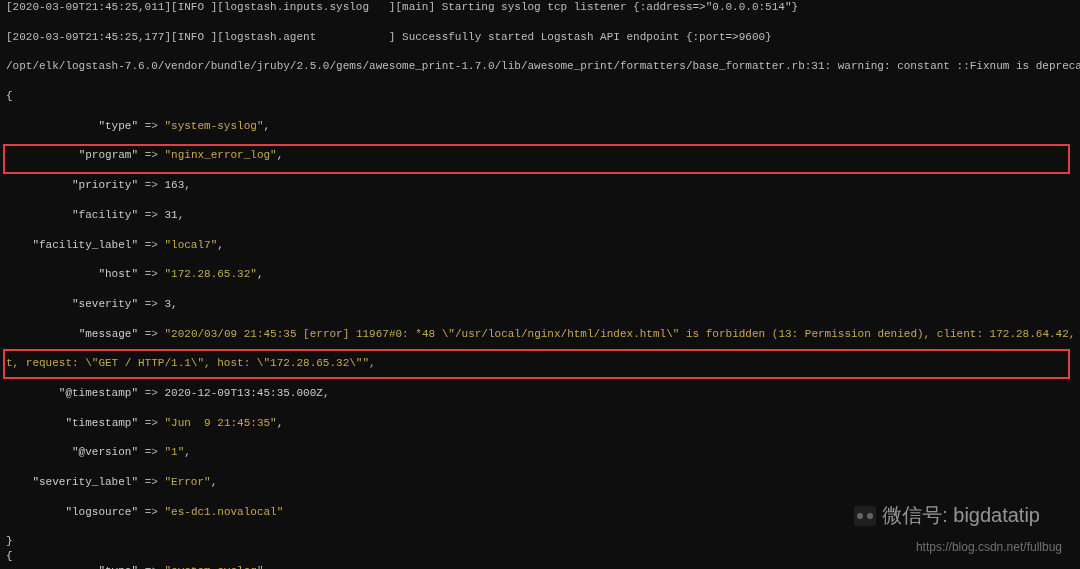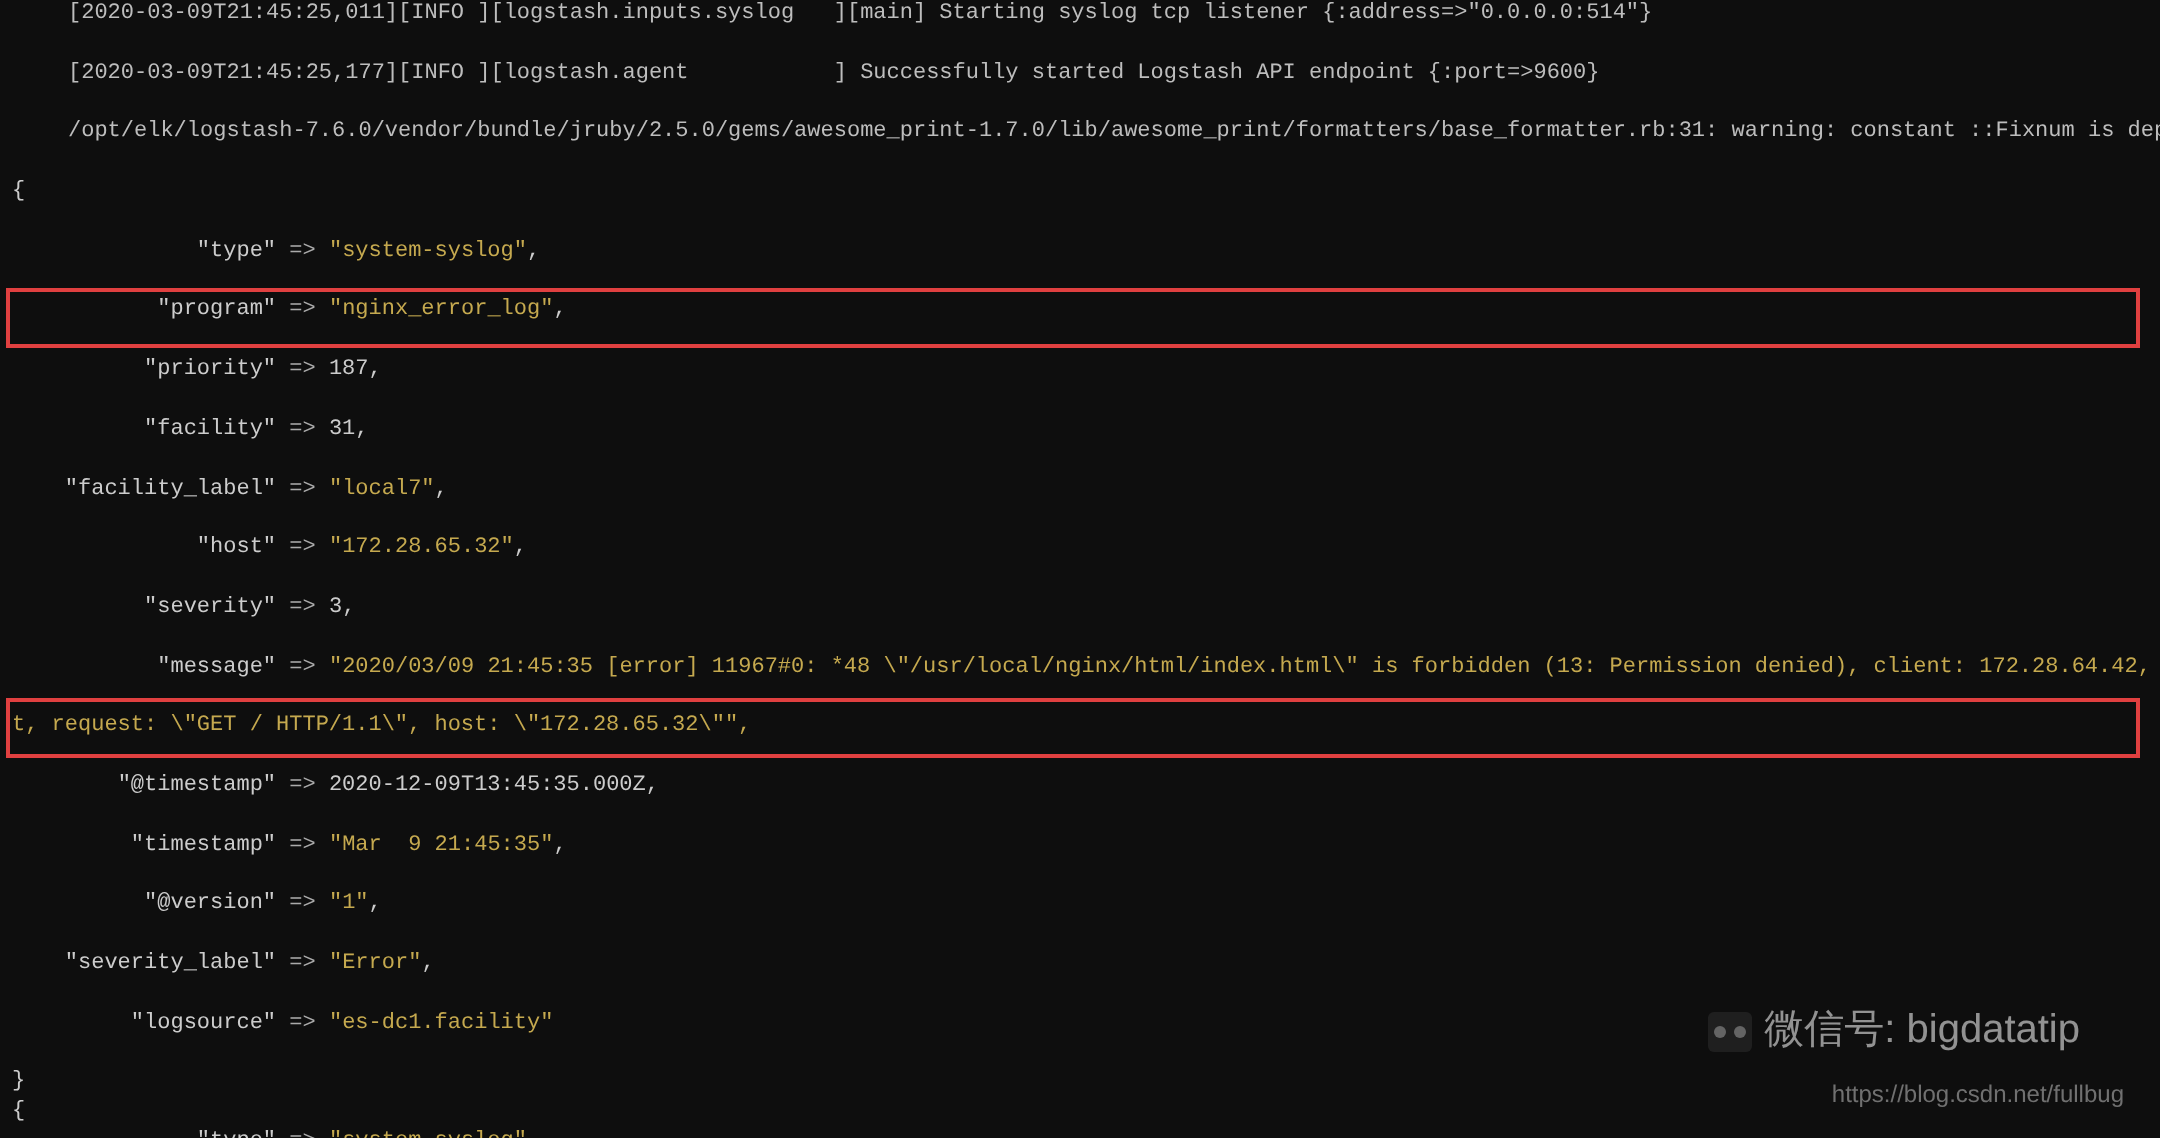--- a/index.html
+++ b/index.html
@@ -18,21 +18,21 @@
     .yellow { color: #c5a94f; }
     .key { color: #cccccc; }
     .arrow { color: #aaaaaa; }
     .red-box {
       position: absolute;
       border: 2px solid #e04040;
       pointer-events: none;
     }
     .kv { display: block; }
     pre { margin: 0; font-family: inherit; }
-    .hdr { color: #bdbdbd; margin-left: 28px; }
+    .hdr { color: #bdbdbd; }
     .brace { color: #cccccc; }
     .watermark {
       position: absolute;
       right: 40px;
       bottom: 40px;
       color: #ffffff;
       opacity: 0.55;
       font-family: Arial, sans-serif;
       display: flex;
       align-items: center;
@@ -64,32 +64,32 @@
   </style>
 </head>
 <body>
 
 <pre class="pad"><span class="line hdr">[2020-03-09T21:45:25,011][INFO ][logstash.inputs.syslog   ][main] Starting syslog tcp listener {:address=&gt;"0.0.0.0:514"}</span>
 <span class="line hdr">[2020-03-09T21:45:25,177][INFO ][logstash.agent           ] Successfully started Logstash API endpoint {:port=&gt;9600}</span>
 <span class="line hdr">/opt/elk/logstash-7.6.0/vendor/bundle/jruby/2.5.0/gems/awesome_print-1.7.0/lib/awesome_print/formatters/base_formatter.rb:31: warning: constant ::Fixnum is deprecated</span>
 <span class="line brace">{</span>
 <span class="kv">              <span class="key">"type"</span> <span class="arrow">=&gt;</span> <span class="yellow">"<span>system-syslog</span>"</span>,</span>
 <span class="kv">           <span class="key">"program"</span> <span class="arrow">=&gt;</span> <span class="yellow">"<span>nginx_error_log</span>"</span>,</span>
-<span class="kv">          <span class="key">"priority"</span> <span class="arrow">=&gt;</span> <span>187</span>,</span>
+<span class="kv">          <span class="key">"priority"</span> <span class="arrow">=&gt;</span> <span>163</span>,</span>
 <span class="kv">          <span class="key">"facility"</span> <span class="arrow">=&gt;</span> <span>31</span>,</span>
 <span class="kv">    <span class="key">"facility_label"</span> <span class="arrow">=&gt;</span> <span class="yellow">"<span>local7</span>"</span>,</span>
 <span class="kv">              <span class="key">"host"</span> <span class="arrow">=&gt;</span> <span class="yellow">"<span>172.28.65.32</span>"</span>,</span>
 <span class="kv">          <span class="key">"severity"</span> <span class="arrow">=&gt;</span> <span>3</span>,</span>
 <span class="kv">           <span class="key">"message"</span> <span class="arrow">=&gt;</span> <span class="yellow">"<span>2020/03/09 21:45:35 [error] 11967#0: *48 \"/usr/local/nginx/html/index.html\" is forbidden (13: Permission denied), client: 172.28.64.42, server: localhos</span></span></span>
 <span class="kv yellow">t, request: \"GET / HTTP/1.1\", host: \"172.28.65.32\"",</span>
 <span class="kv">        <span class="key">"@timestamp"</span> <span class="arrow">=&gt;</span> <span>2020-12-09T13:45:35.000Z</span>,</span>
-<span class="kv">         <span class="key">"timestamp"</span> <span class="arrow">=&gt;</span> <span class="yellow">"<span>Mar  9 21:45:35</span>"</span>,</span>
+<span class="kv">         <span class="key">"timestamp"</span> <span class="arrow">=&gt;</span> <span class="yellow">"<span>Jun  9 21:45:35</span>"</span>,</span>
 <span class="kv">          <span class="key">"@version"</span> <span class="arrow">=&gt;</span> <span class="yellow">"<span>1</span>"</span>,</span>
 <span class="kv">    <span class="key">"severity_label"</span> <span class="arrow">=&gt;</span> <span class="yellow">"<span>Error</span>"</span>,</span>
-<span class="kv">         <span class="key">"logsource"</span> <span class="arrow">=&gt;</span> <span class="yellow">"<span>es-dc1.facility</span>"</span></span>
+<span class="kv">         <span class="key">"logsource"</span> <span class="arrow">=&gt;</span> <span class="yellow">"<span>es-dc1.novalocal</span>"</span></span>
 <span class="brace">}</span>
 <span class="brace">{</span>
 <span class="kv">              <span class="key">"type"</span> <span class="arrow">=&gt;</span> <span class="yellow">"<span>system-syslog</span>"</span>,</span>
 
 
 
 
 
 
 

